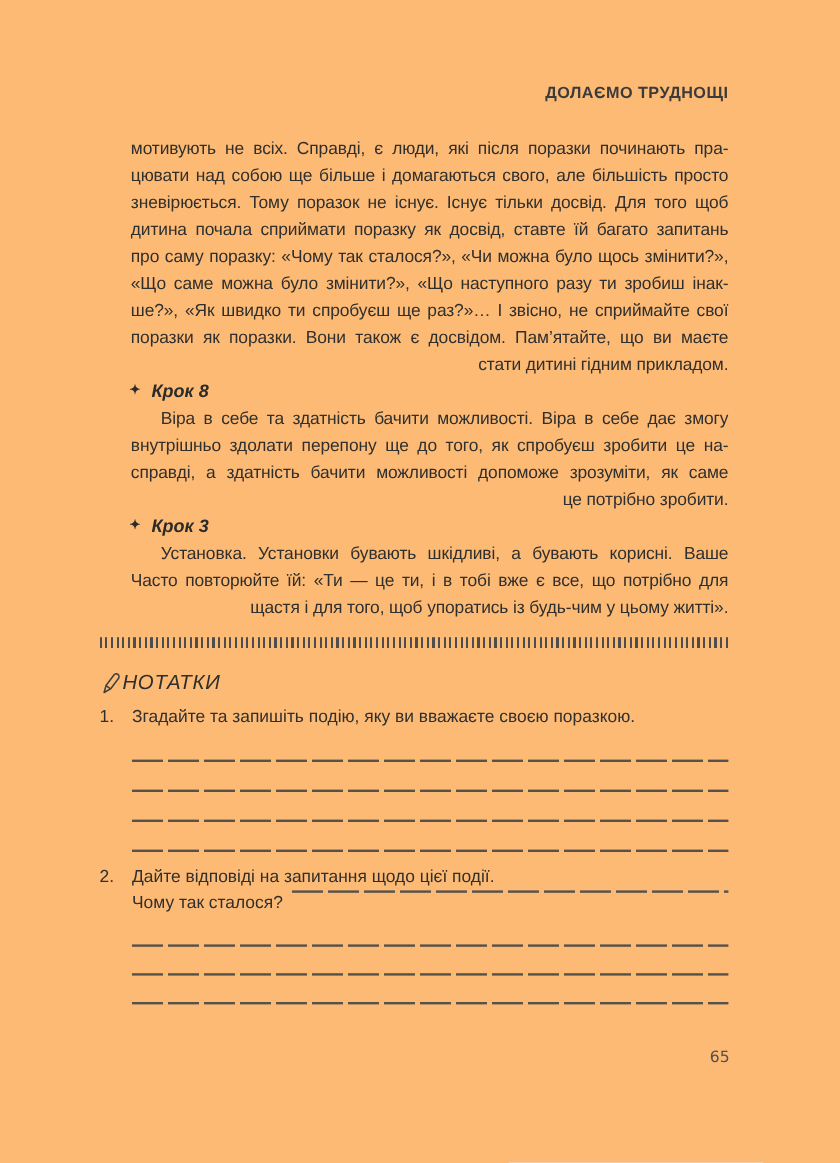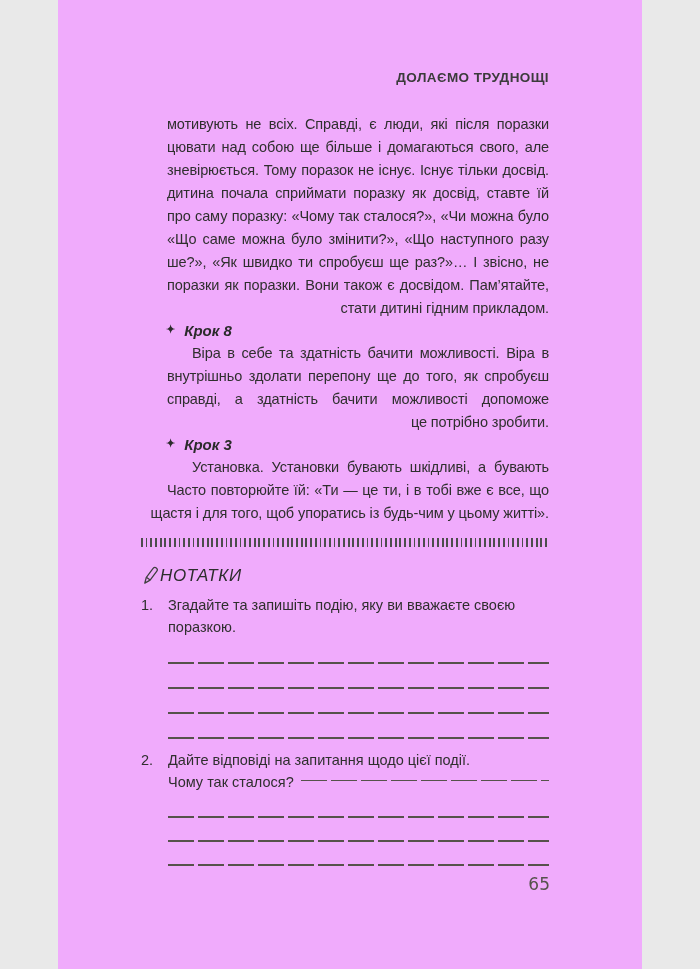--- a/index.html
+++ b/index.html
@@ -1,20 +1,20 @@
 <!DOCTYPE html>
 <html lang="uk"><head>
 <meta charset="utf-8">
 <style>
   html,body{margin:0;padding:0;background:#e9e9e9;}
   .page{
     position:relative;
-    width:584px;height:969px;
+    width:700px;height:969px;
     margin:0 auto;
-    background:#f0abfc;
+    background:#fdba74;
     font-family:"Liberation Sans",sans-serif;
     color:#2f2f2e;
     overflow:hidden;
   }
   .content{
     position:absolute;left:83px;right:93px;top:0;
   }
   .running-header{
     margin-top:70px;
     text-align:right;
@@ -59,38 +59,38 @@
     font-style:italic;
     font-size:17px;
     letter-spacing:.6px;
     color:#2d2d2d;
   }
   .pen-icon{display:inline-flex;transform:rotate(-8deg);}
   .notes-list{margin-top:6px;font-size:14.5px;line-height:22.5px;}
   .note-item{display:flex;}
   .item-number{width:27px;flex:0 0 27px;}
   .item-body{flex:1;}
-  .question-row{display:flex;align-items:center;}
+  .question-row{display:flex;align-items:flex-start;}
   .question-label{white-space:nowrap;}
   .fill-line{
     flex:1;margin-left:7px;margin-bottom:4px;height:1.5px;
     background:repeating-linear-gradient(90deg,#56524b 0 26px,transparent 26px 30px);
   }
   .blank-lines{margin-left:27px;}
   .bline{height:25px;position:relative;}
   .bline::after{
     content:"";position:absolute;left:0;right:0;bottom:0;height:1.5px;
     background:repeating-linear-gradient(90deg,#56524b 0 26px,transparent 26px 30px);
   }
   .blank-lines.tight .bline{height:24px;}
   .bl-gap{height:10px;}
   .page-number{
     position:absolute;top:874px;right:92px;
     font-family:"DejaVu Sans",sans-serif;
-    font-size:17px;color:#55524c;
+    font-size:13px;color:#55524c;
   }
 </style>
 </head>
 <body>
 
 <div class="page">
   <div class="content">
 
     <div class="running-header">ДОЛАЄМО ТРУДНОЩІ</div>
 

